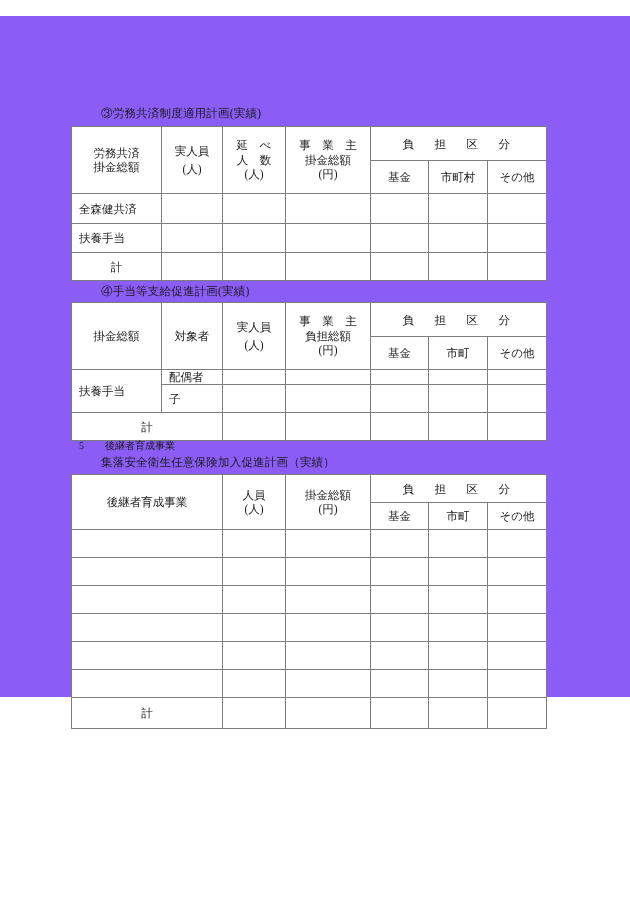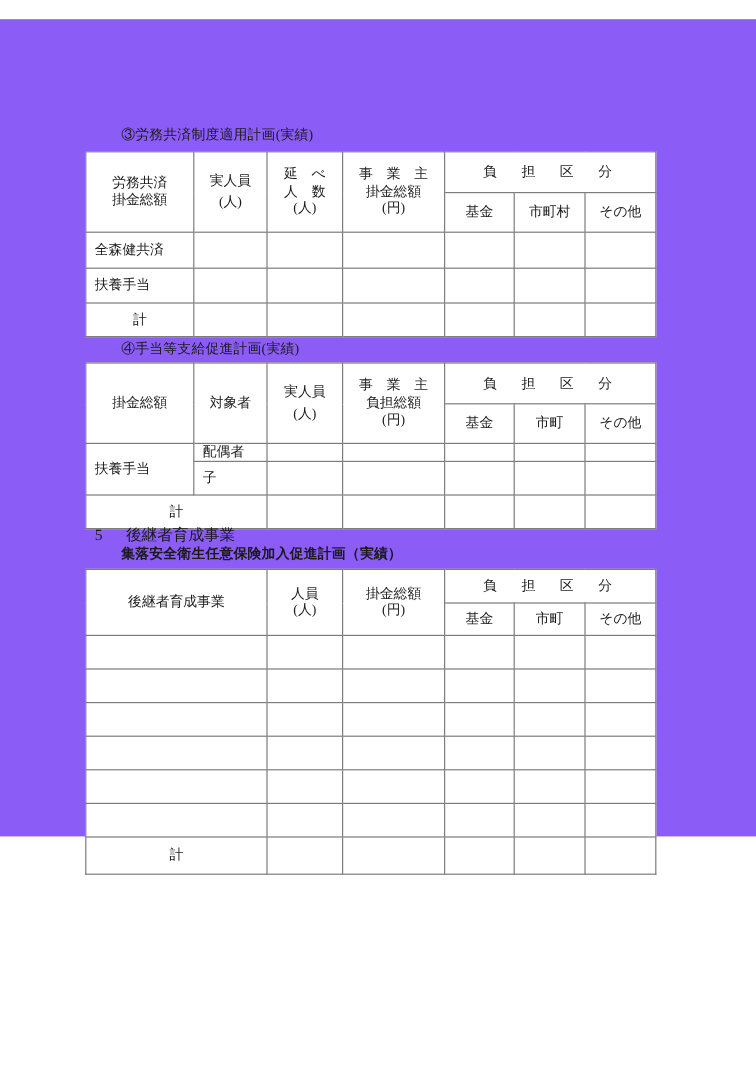--- a/index.html
+++ b/index.html
@@ -30,21 +30,21 @@
   .caption {
     position: absolute;
     font-size: 11.5px;
     line-height: 15px;
     letter-spacing: 0.2px;
     white-space: nowrap;
     color: #1a1a1a;
   }
   .sec-num {
     position: absolute;
-    font-size: 13px;
+    font-size: 10px;
     line-height: 15px;
     white-space: nowrap;
   }
   .sec-num .num {
     display: inline-block;
     width: 26px;
   }
 
   
   table.form {
@@ -240,21 +240,21 @@
         <td></td>
         <td></td>
       </tr>
     </tbody>
   </table>
 
   <div class="sec-num" style="left:79px; top:422px;">
     <span class="num">5</span><span>後継者育成事業</span>
   </div>
 
-  <div class="caption" style="left:101px; top:439px;font-weight:bold;">集落安全衛生任意保険加入促進計画（実績）</div>
+  <div class="caption" style="left:101px; top:439px;">集落安全衛生任意保険加入促進計画（実績）</div>
 
   <table class="form" style="left:71px; top:458px; width:475px;">
     <colgroup>
       <col style="width:151px">
       <col style="width:63px">
       <col style="width:85px">
       <col style="width:58px">
       <col style="width:59px">
       <col style="width:59px">
     </colgroup>

